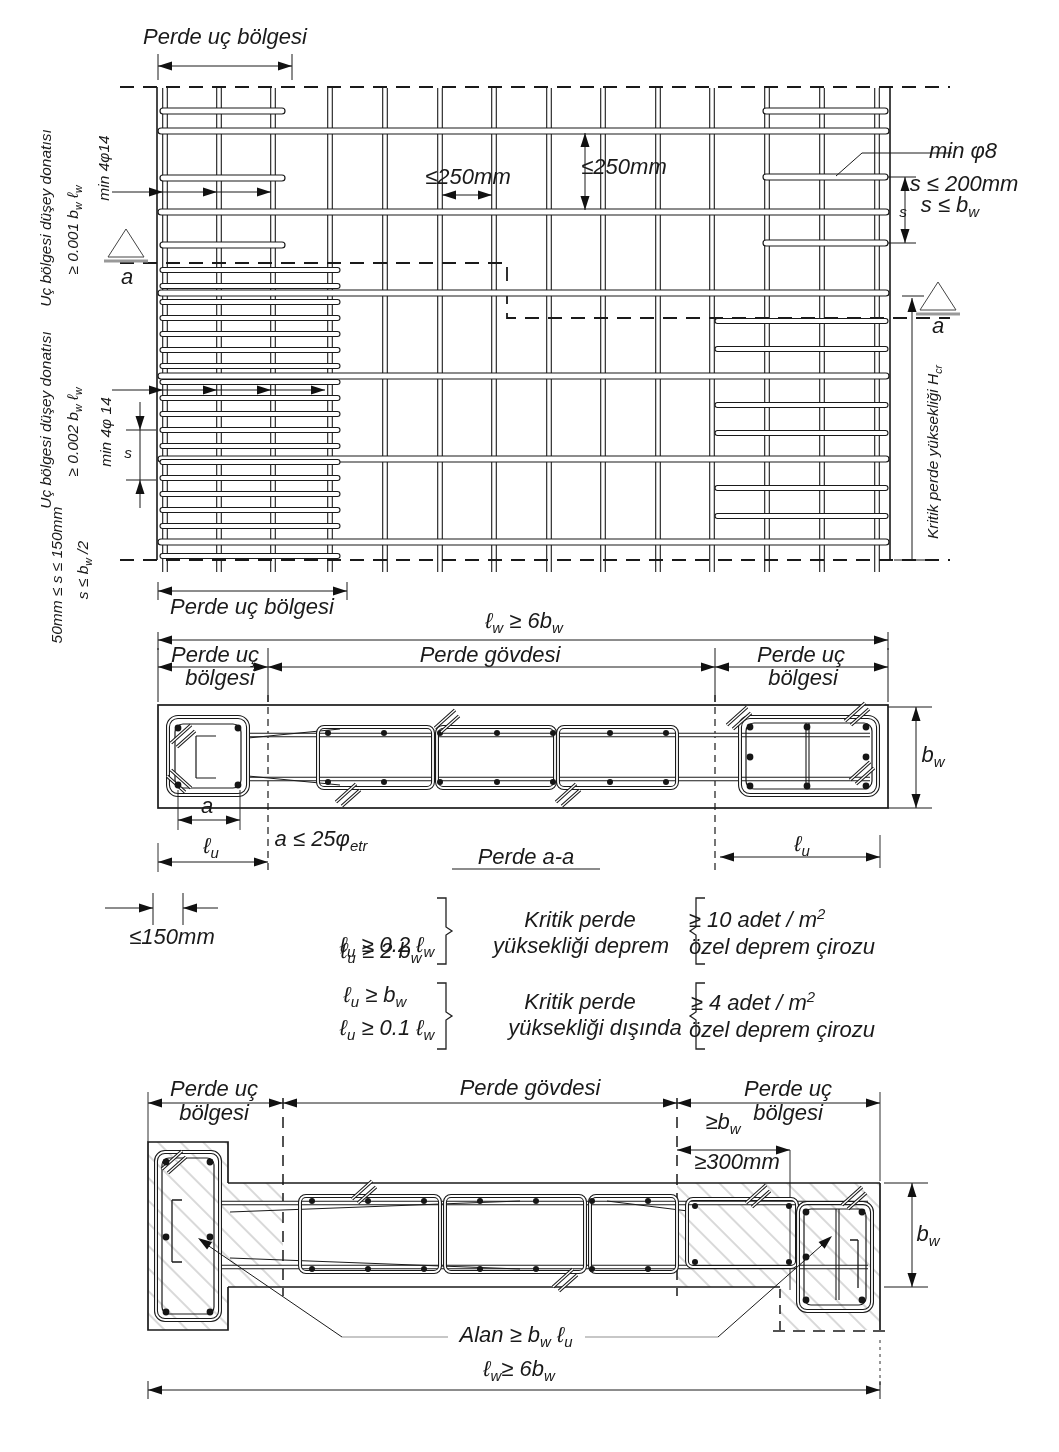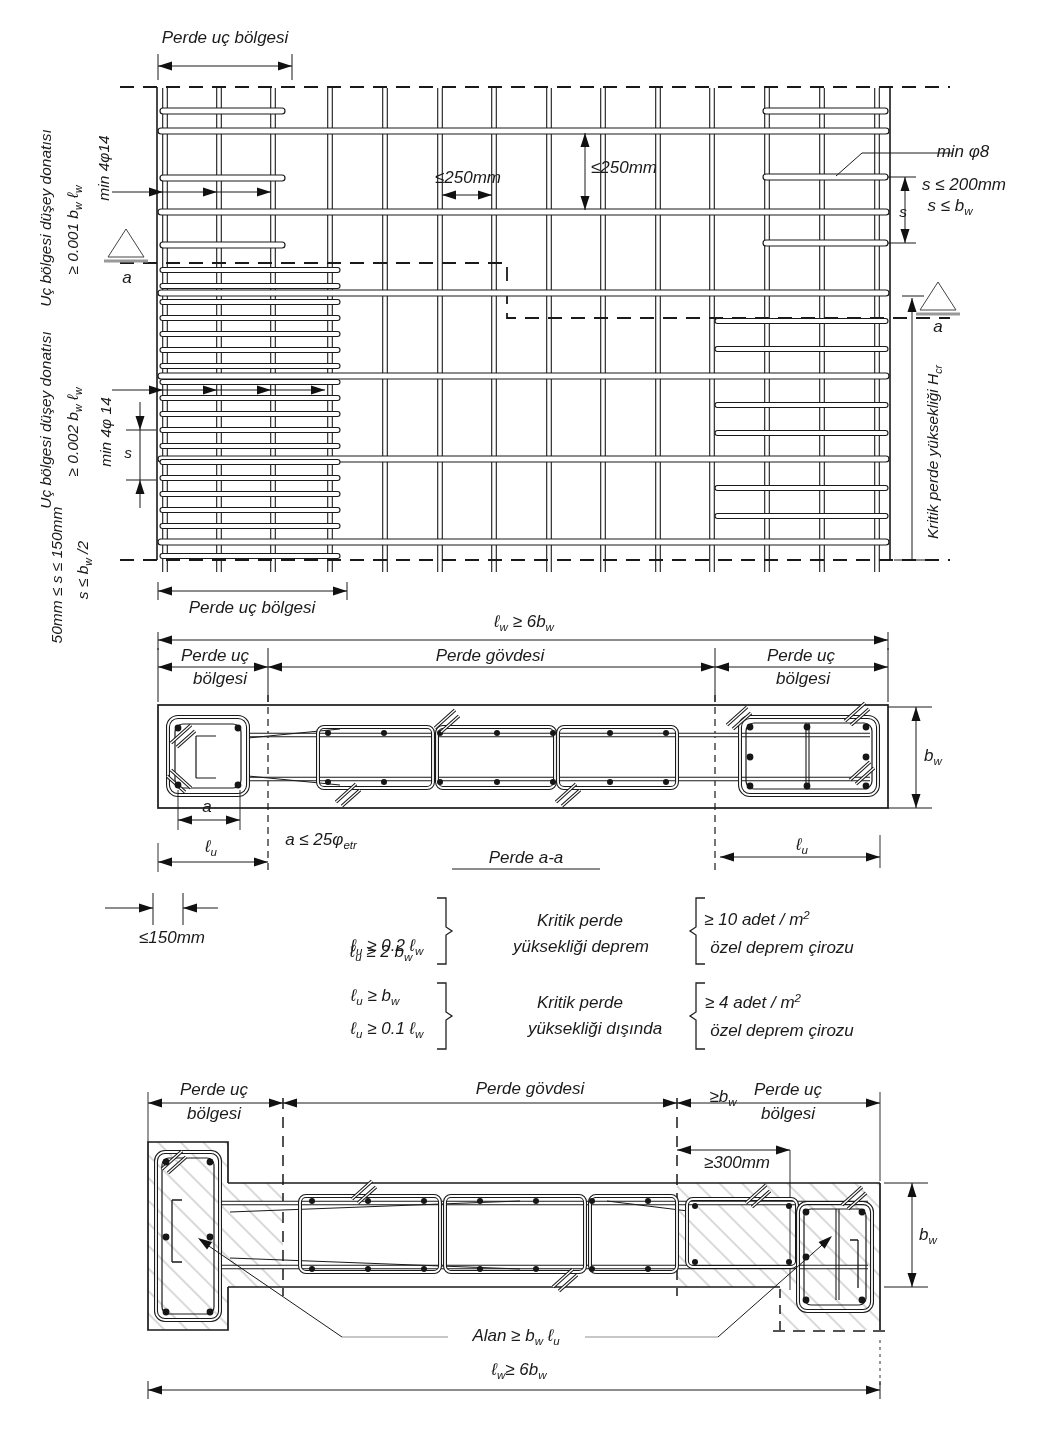--- a/index.html
+++ b/index.html
@@ -1,19 +1,19 @@
 <!DOCTYPE html>
 <html><head>
 <meta charset="utf-8">
 <style>
   html,body{margin:0;padding:0;background:#fff;}
   #stage{position:relative;width:1059px;height:1452px;background:#fff;overflow:hidden;
          font-family:"Liberation Sans",sans-serif;}
   #art{position:absolute;left:0;top:0;}
-  .lbl{position:absolute;transform:translate(-50%,-50%);font-style:italic;font-size:17px;
+  .lbl{position:absolute;transform:translate(-50%,-50%);font-style:italic;font-size:22px;
        color:#1a1a1a;white-space:nowrap;line-height:1;}
   .sm{font-size:15.5px;}
   .rot{transform:translate(-50%,-50%) rotate(-90deg);}
   sub{font-size:68%;font-style:italic;}
   sup{font-size:68%;font-style:italic;}
 </style>
 </head>
 <body>
 
 <div id="stage">
@@ -433,18 +433,18 @@
   <div class="lbl" style="left:580px;top:1002px">Kritik perde</div>
   <div class="lbl" style="left:595px;top:1028px">yüksekliği dışında</div>
   <div class="lbl" style="left:753px;top:1002px">≥ 4 adet / m<sup>2</sup></div>
   <div class="lbl" style="left:782px;top:1030px">özel deprem çirozu</div>
 
   <div class="lbl" style="left:214px;top:1089px">Perde uç</div>
   <div class="lbl" style="left:214px;top:1113px">bölgesi</div>
   <div class="lbl" style="left:530px;top:1088px">Perde gövdesi</div>
   <div class="lbl" style="left:788px;top:1089px">Perde uç</div>
   <div class="lbl" style="left:788px;top:1113px">bölgesi</div>
-  <div class="lbl" style="left:723px;top:1098px">≥b<sub>w</sub></div>
+  <div class="lbl" style="left:723px;top:1124px">≥b<sub>w</sub></div>
   <div class="lbl" style="left:737px;top:1162px">≥300mm</div>
   <div class="lbl" style="left:928px;top:1236px">b<sub>w</sub></div>
   <div class="lbl" style="left:516px;top:1337px">Alan ≥ b<sub>w</sub> ℓ<sub>u</sub></div>
   <div class="lbl" style="left:519px;top:1371px">ℓ<sub>w</sub>≥ 6b<sub>w</sub></div>
 </div>
 
 </body></html>

